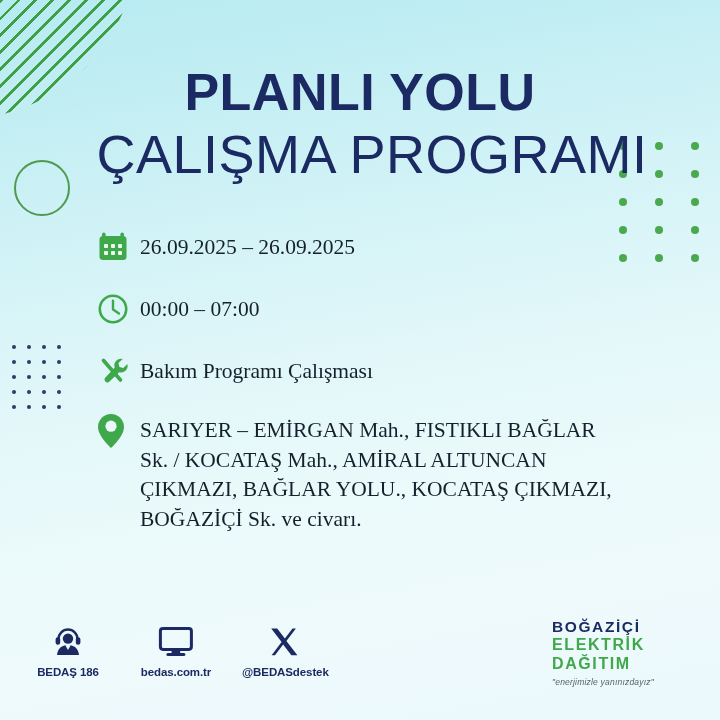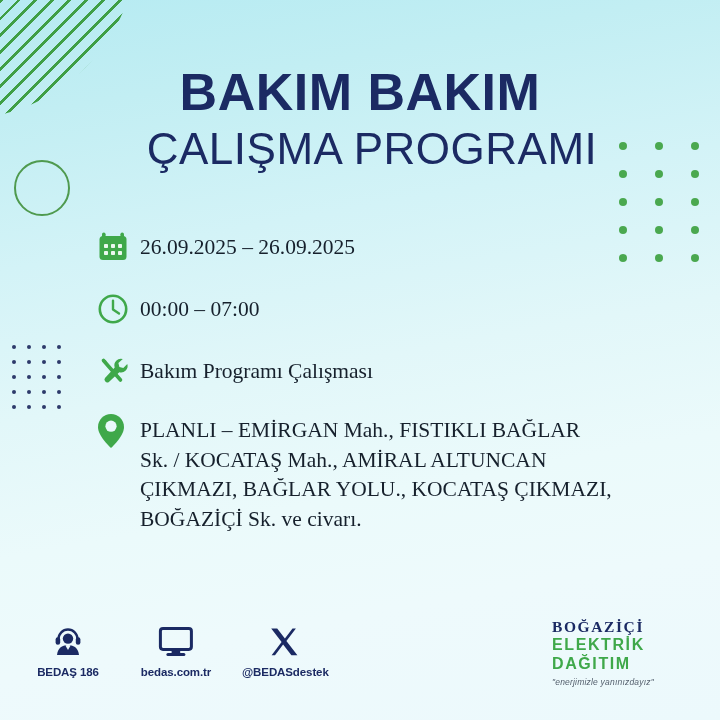--- a/index.html
+++ b/index.html
@@ -92,21 +92,21 @@
   }
   .title-main {
     font-size: 52px;
     font-weight: 800;
     letter-spacing: 0.5px;
     color: #1b2a63;
     line-height: 1.0;
     font-family: "Liberation Sans", sans-serif;
   }
   .title-sub {
-    font-size: 44px;
+    font-size: 54px;
     font-weight: 400;
     letter-spacing: 0.5px;
     color: #1b2a63;
     line-height: 1.12;
     margin-top: 6px;
     font-family: "Liberation Sans", sans-serif;
     padding-left: 24px;
   }
 
   
@@ -183,21 +183,21 @@
     top: 0px;
     text-align: left;
     width: 150px;
   }
   .brand .b1 {
     font-size: 15.5px;
     font-weight: 800;
     color: #1b2a63;
     letter-spacing: 1.6px;
     line-height: 1.18;
-    font-family: Liberation Serif, serif;
+    font-family: Liberation Sans, sans-serif;
   }
   .brand .b2, .brand .b3 {
     font-size: 16px;
     font-weight: 800;
     color: #3fa84a;
     letter-spacing: 1.6px;
     line-height: 1.18;
     font-family: "Liberation Sans", sans-serif;
   }
   .brand .tag {
@@ -250,21 +250,21 @@
       <i></i>
     <i></i>
       <i></i>
       <i></i>
     <i></i>
       <i></i>
       <i></i>
   </div>
 
   <div class="header">
-    <div class="title-main">BAKIM BAKIM</div>
+    <div class="title-main">PLANLI YOLU</div>
     <div class="title-sub">ÇALIŞMA PROGRAMI</div>
   </div>
 
   <div class="info">
 
     <div class="row">
       <div class="ico">
         <svg width="34" height="34" viewBox="0 0 34 34">
           <rect x="6" y="2.5" width="3.6" height="7" rx="1.8" fill="#3fa84a"></rect>
           <rect x="24.4" y="2.5" width="3.6" height="7" rx="1.8" fill="#3fa84a"></rect>
@@ -306,21 +306,21 @@
     </div>
 
     <div class="row loc">
       <div class="ico">
         <svg width="30" height="38" viewBox="0 0 30 38">
           <path d="M15 2 C7.8 2 2 7.8 2 15 C2 24.5 15 36 15 36 C15 36 28 24.5 28 15 C28 7.8 22.2 2 15 2 Z" fill="#3fa84a"></path>
           <circle cx="15" cy="14.2" r="5.6" fill="#e9f8fb"></circle>
         </svg>
       </div>
       <div class="txt">
-        <div>PLANLI – EMİRGAN Mah., FISTIKLI BAĞLAR</div>
+        <div>SARIYER – EMİRGAN Mah., FISTIKLI BAĞLAR</div>
         <div>Sk. / KOCATAŞ Mah., AMİRAL ALTUNCAN</div>
         <div>ÇIKMAZI, BAĞLAR YOLU., KOCATAŞ ÇIKMAZI,</div>
         <div>BOĞAZİÇİ Sk. ve civarı.</div>
       </div>
     </div>
   </div>
 
   <div class="footer">
     <div class="contacts">
 

